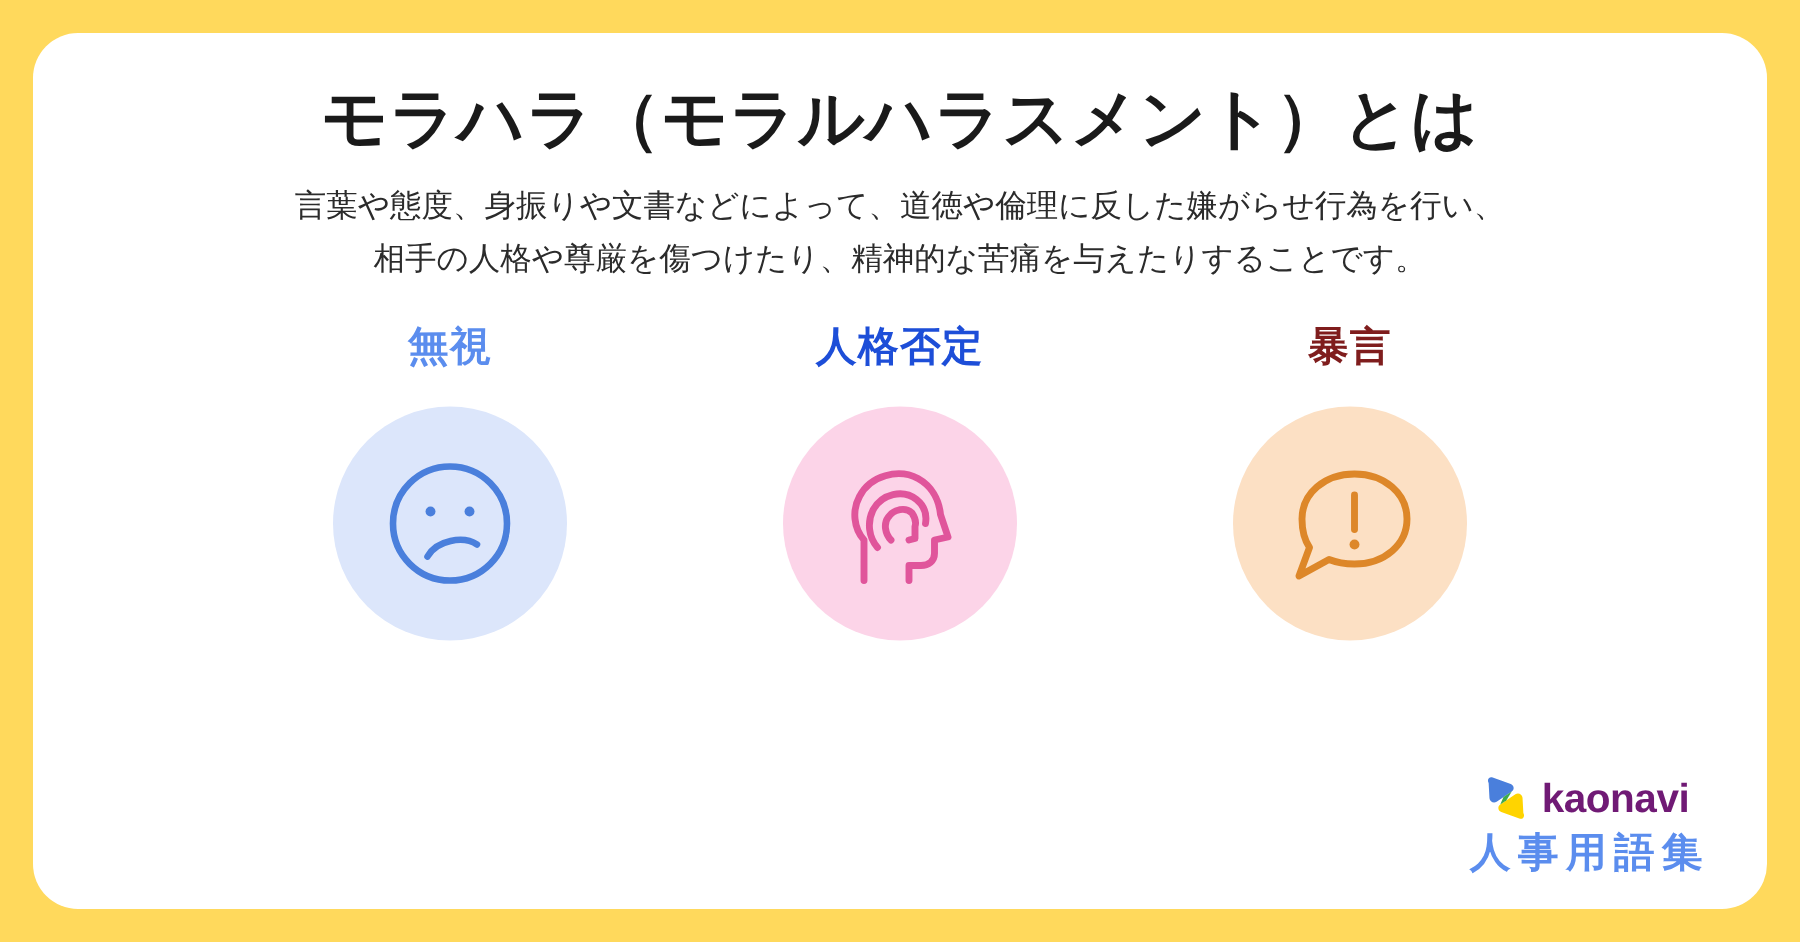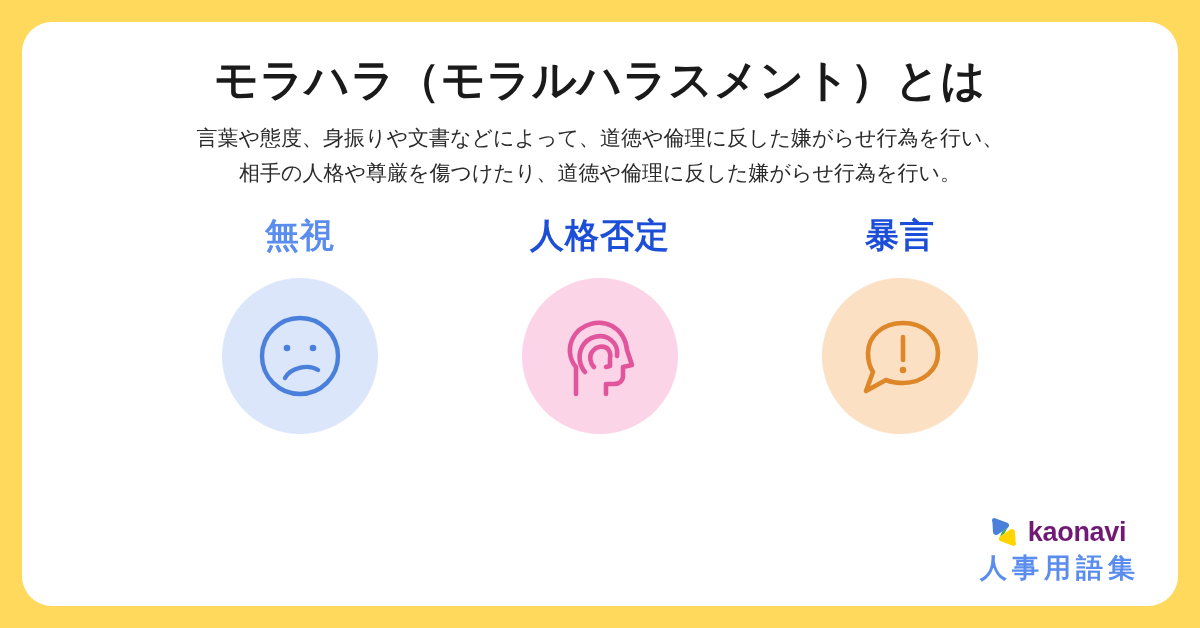--- a/index.html
+++ b/index.html
@@ -74,31 +74,31 @@
   }
 
   .item {
     width: 177px;
     display: flex;
     flex-direction: column;
     align-items: center;
   }
 
   .item-label {
-    font-size: 34px;
+    font-size: 27px;
     font-weight: 700;
     letter-spacing: 1px;
     line-height: 1;
     margin-bottom: 26px;
     white-space: nowrap;
   }
 
   .item-1 .item-label { color: #5B8DEE; }
   .item-2 .item-label { color: #1d4ed8; }
-  .item-3 .item-label { color: #1d4ed8; }
+  .item-3 .item-label { color: #7f1d1d; }
 
   .icon-circle {
     width: 156px;
     height: 156px;
     border-radius: 50%;
     display: flex;
     align-items: center;
     justify-content: center;
   }
   .item-1 .icon-circle { background: #DCE6FB; }
@@ -147,21 +147,21 @@
 </head>
 <body>
 
 <div class="frame">
   <div class="card">
 
     <div class="heading-block">
       <h1 class="page-title">モラハラ（モラルハラスメント）とは</h1>
       <p class="page-desc">
         <span class="line">言葉や態度、身振りや文書などによって、道徳や倫理に反した嫌がらせ行為を行い、</span>
-        <span class="line">相手の人格や尊厳を傷つけたり、道徳や倫理に反した嫌がらせ行為を行い。</span>
+        <span class="line">相手の人格や尊厳を傷つけたり、精神的な苦痛を与えたりすることです。</span>
       </p>
     </div>
 
     <div class="items">
 
       <div class="item item-1">
         <div class="item-label">無視</div>
         <div class="icon-circle">
           <svg width="92" height="92" viewBox="0 0 92 92">
             <circle cx="46" cy="46" r="38" fill="none" stroke="#4A7FDC" stroke-width="4.4"></circle>

